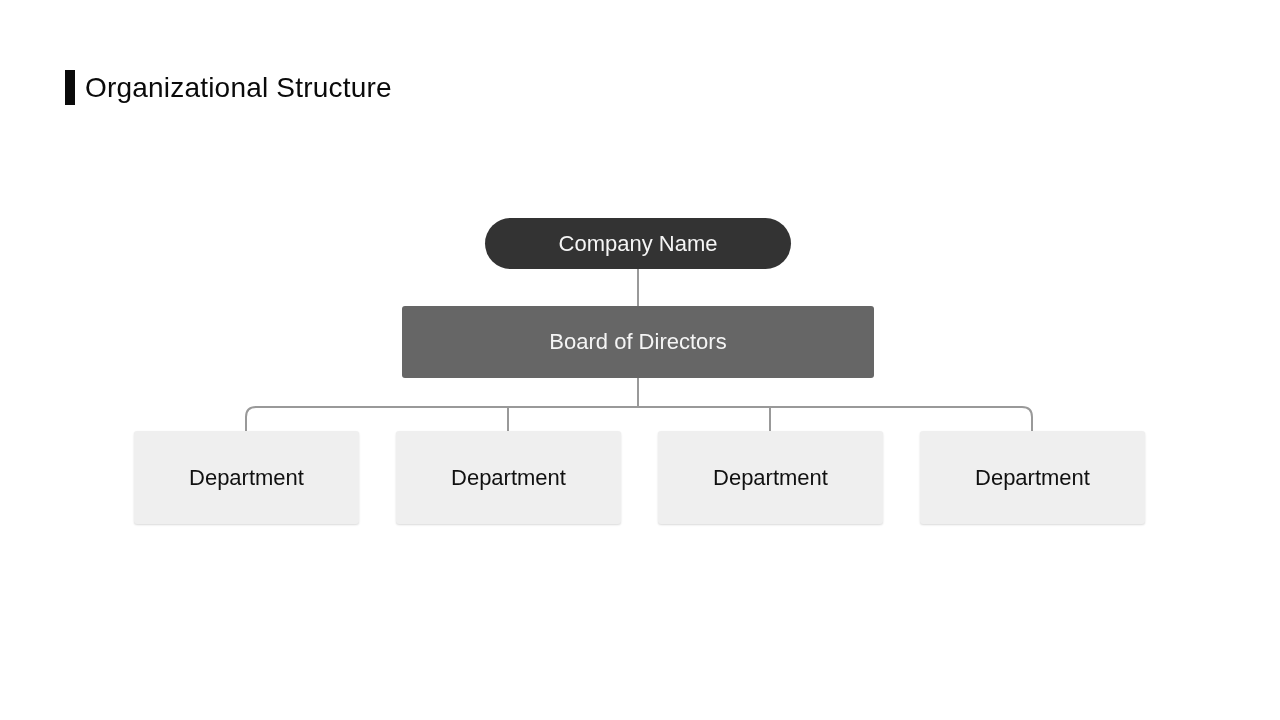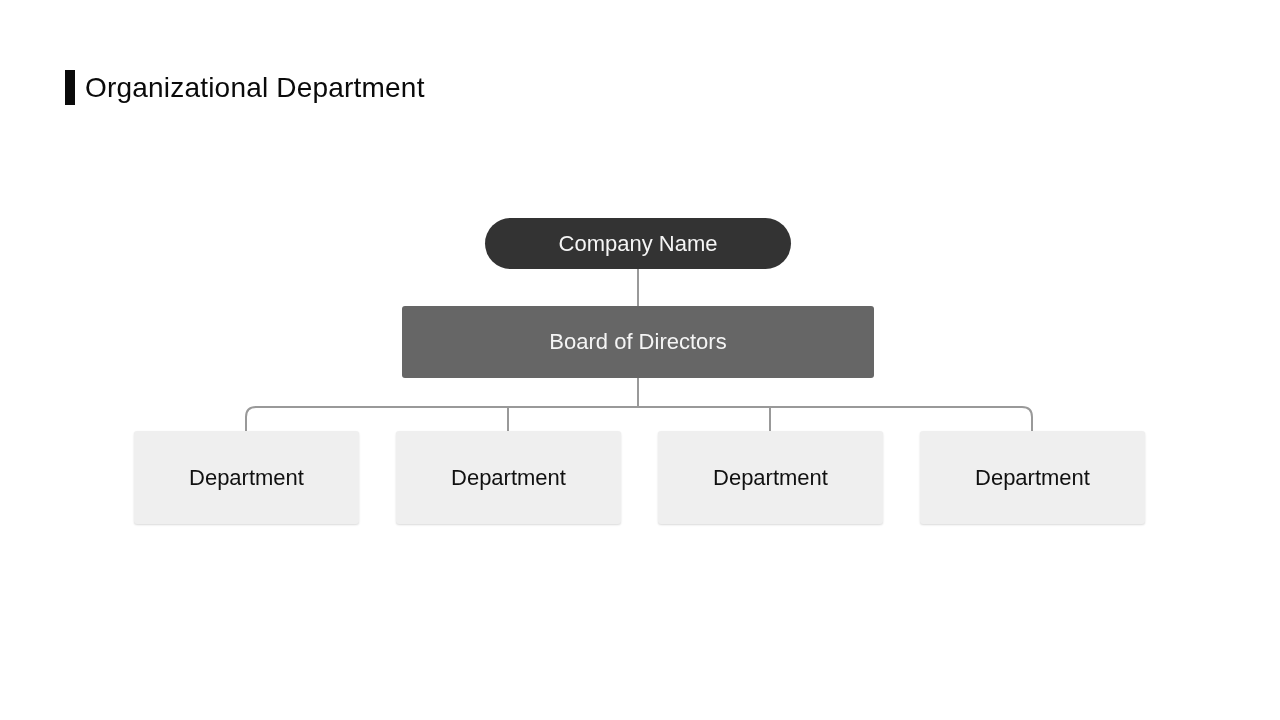--- a/index.html
+++ b/index.html
@@ -104,21 +104,21 @@
   .node-dept.d3 { left: 658px; }
   .node-dept.d4 { left: 920px; }
 </style>
 </head>
 <body>
 
 <div class="page">
 
   <header class="title-block">
     <span class="title-bar"></span>
-    <h1 class="page-title">Organizational Department</h1>
+    <h1 class="page-title">Organizational Structure</h1>
   </header>
 
   <div class="chart">
 
     <svg class="connectors" viewBox="0 0 1280 720" aria-hidden="true">
       <path d="M638 269 V306"></path>
       <path d="M638 378 V407"></path>
       <path d="M246 444 V417 Q246 407 256 407 H1022 Q1032 407 1032 417 V444"></path>
       <path d="M508 407 V444"></path>
       <path d="M770 407 V444"></path>

